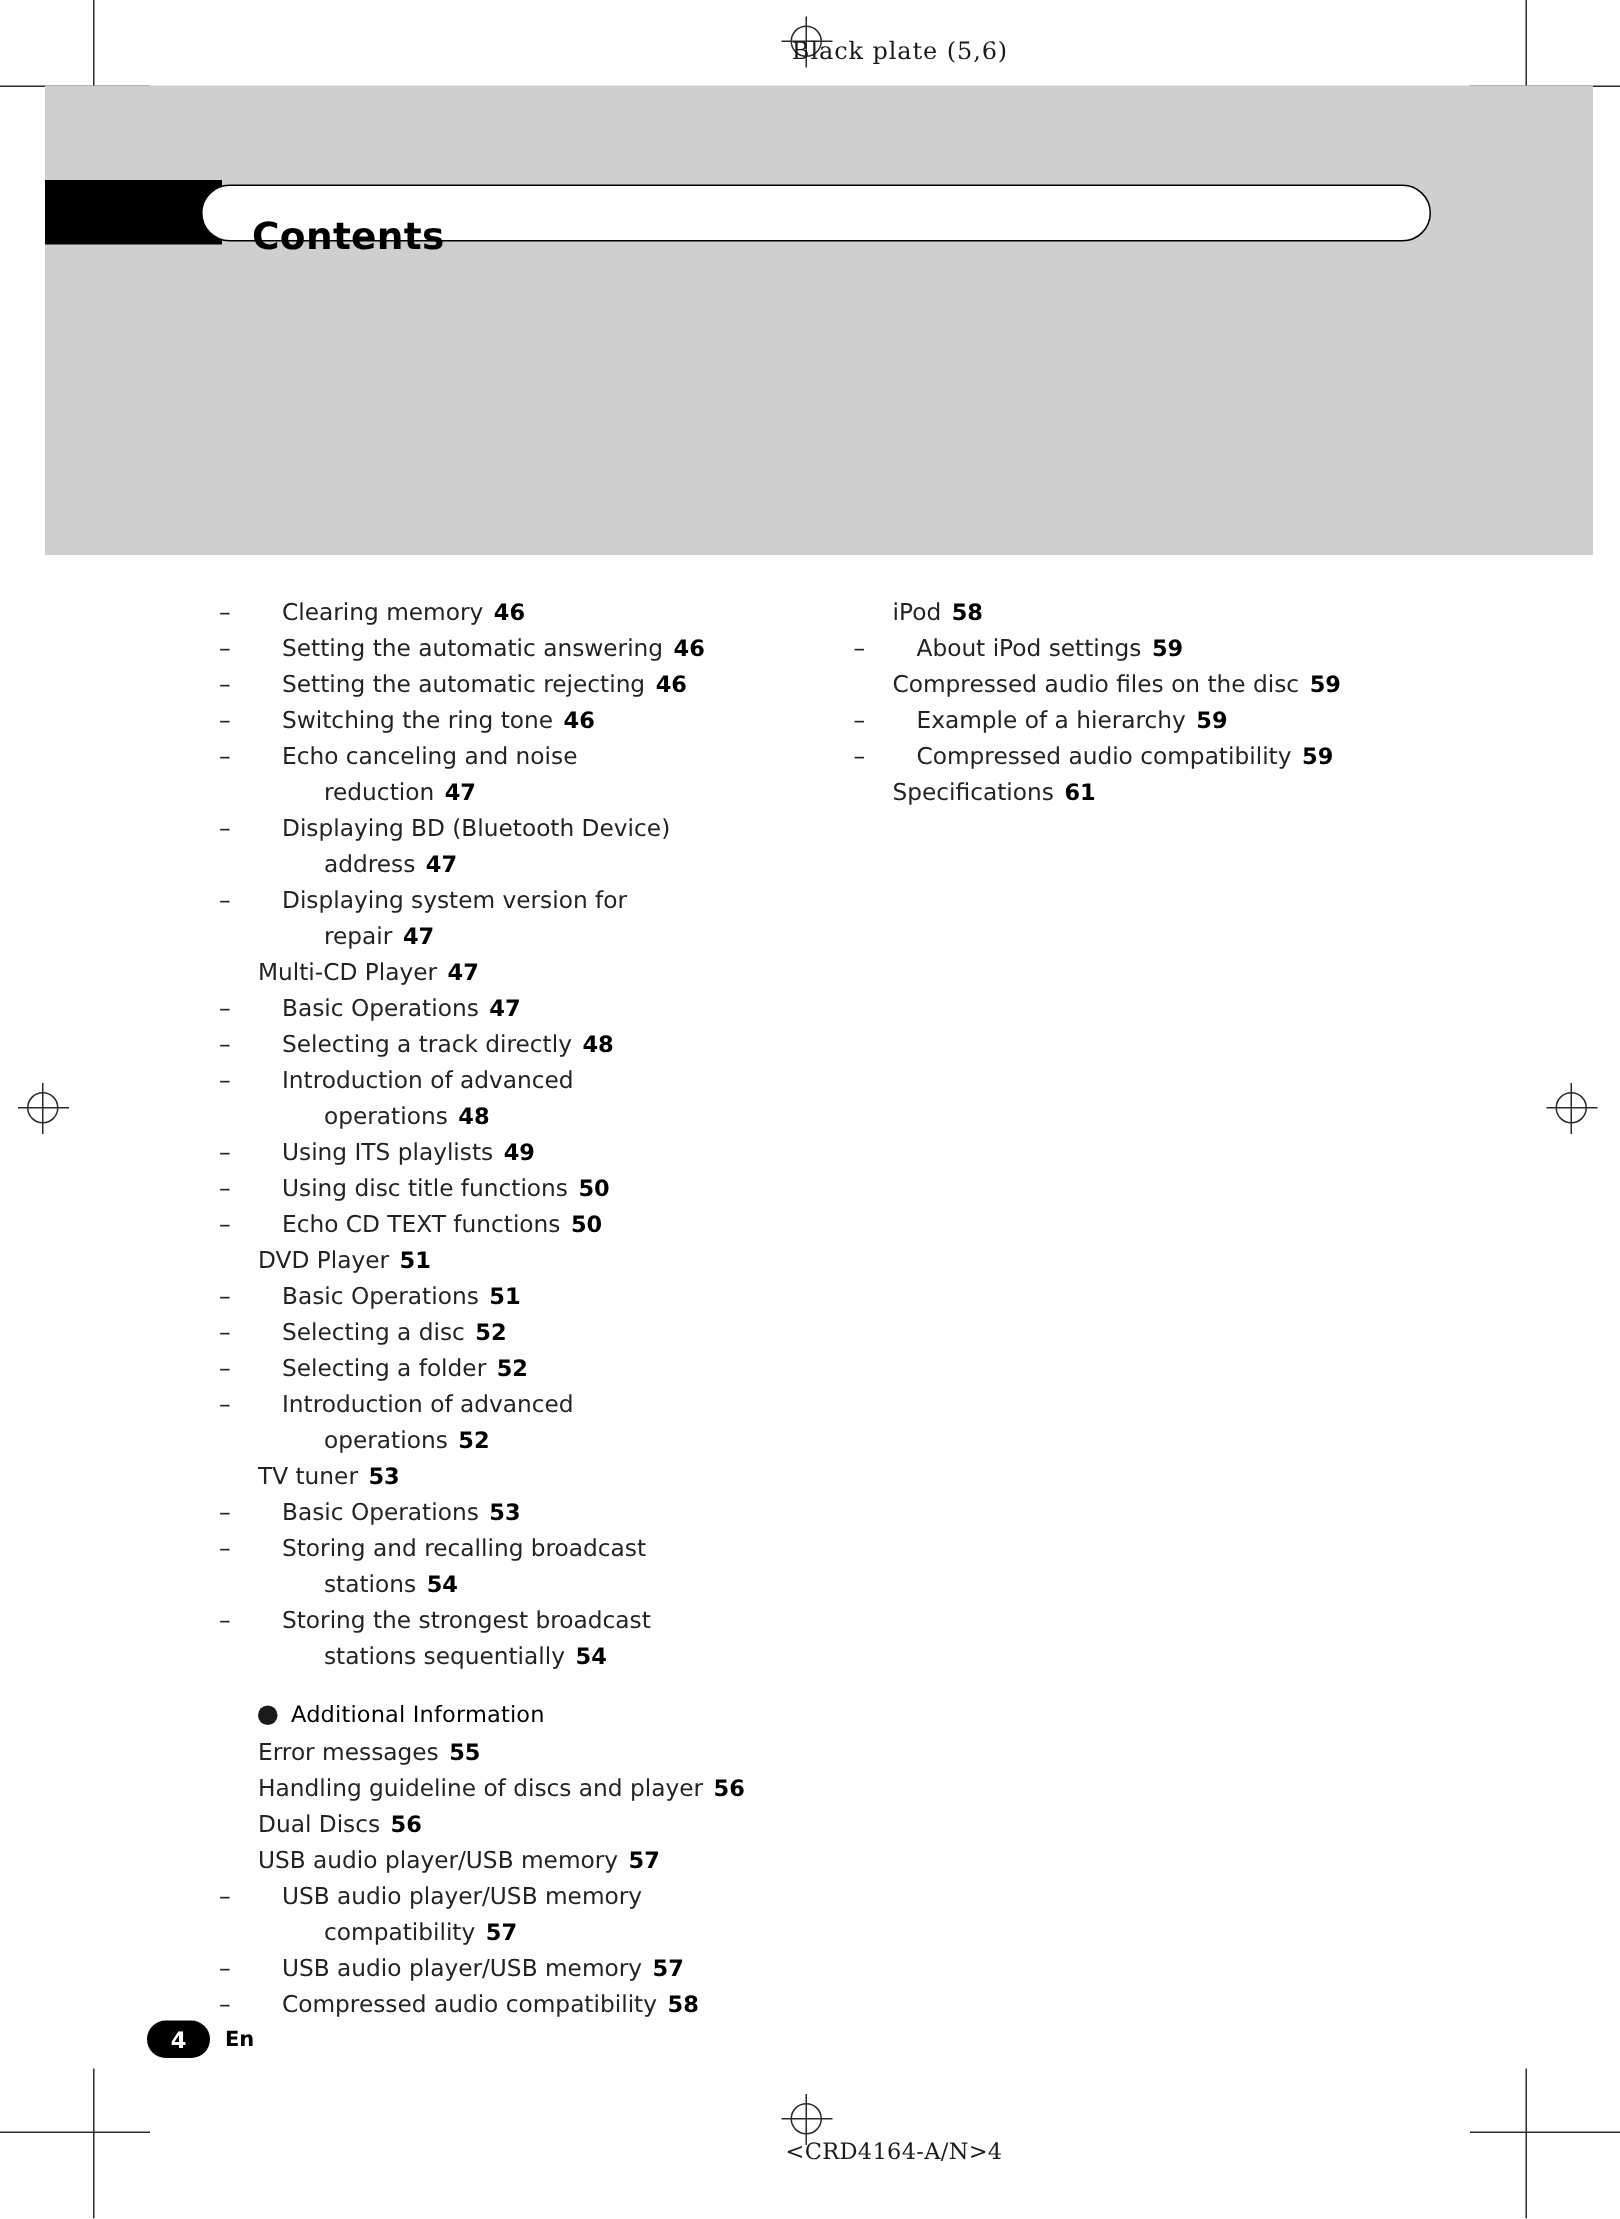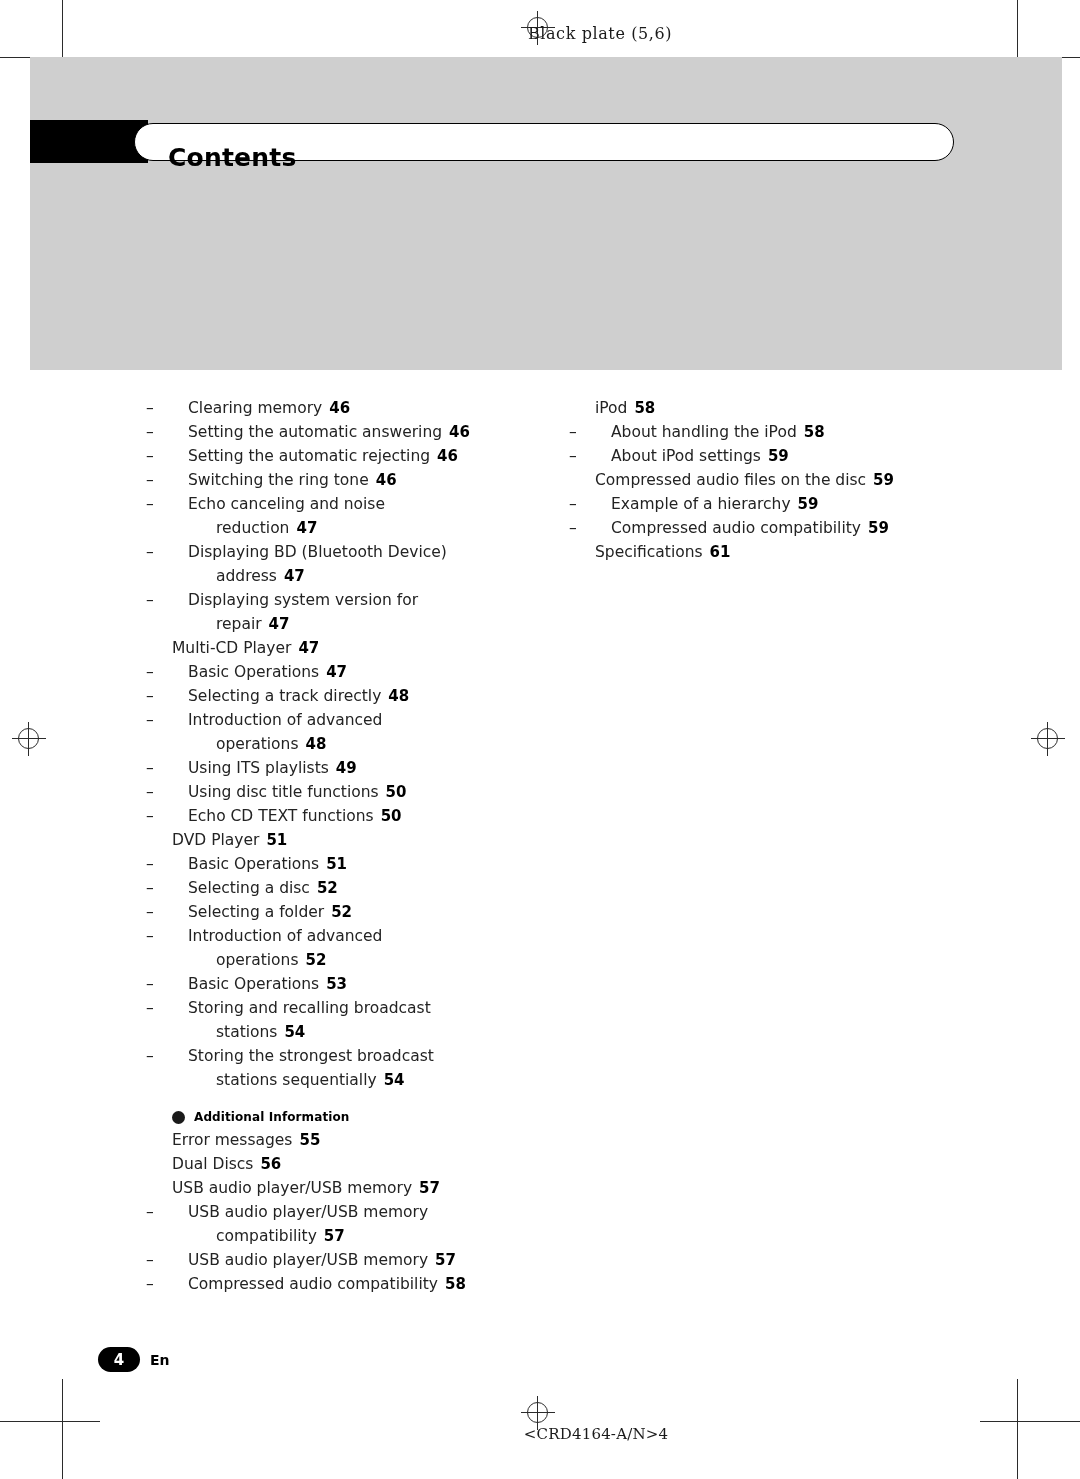--- a/index.html
+++ b/index.html
@@ -158,22 +158,22 @@
   .bullet {
     width: 13px;
     height: 13px;
     border-radius: 50%;
     background: #1a1a1a;
     display: inline-block;
     margin-right: 9px;
     flex: 0 0 auto;
   }
   .section-title {
-    font-weight: bold;
-    font-size: 12px;
+    font-weight: normal;
+    font-size: 15px;
     color: #000;
     letter-spacing: 0.1px;
   }
 
   
   .page-badge-wrap {
     position: absolute;
     left: 98px;
     top: 1347px;
     display: flex;
@@ -251,40 +251,41 @@
       <div class="toc-line cont"><span>operations</span><span class="pg">48</span></div>
       <div class="toc-line lvl2"><span class="dash">–</span><span>Using ITS playlists</span><span class="pg">49</span></div>
       <div class="toc-line lvl2"><span class="dash">–</span><span>Using disc title functions</span><span class="pg">50</span></div>
       <div class="toc-line lvl2"><span class="dash">–</span><span>Echo CD TEXT functions</span><span class="pg">50</span></div>
       <div class="toc-line lvl1"><span>DVD Player</span><span class="pg">51</span></div>
       <div class="toc-line lvl2"><span class="dash">–</span><span>Basic Operations</span><span class="pg">51</span></div>
       <div class="toc-line lvl2"><span class="dash">–</span><span>Selecting a disc</span><span class="pg">52</span></div>
       <div class="toc-line lvl2"><span class="dash">–</span><span>Selecting a folder</span><span class="pg">52</span></div>
       <div class="toc-line lvl2"><span class="dash">–</span><span>Introduction of advanced</span></div>
       <div class="toc-line cont"><span>operations</span><span class="pg">52</span></div>
+      <div class="toc-line lvl1"><span>TV tuner</span><span class="pg">53</span></div>
       <div class="toc-line lvl2"><span class="dash">–</span><span>Basic Operations</span><span class="pg">53</span></div>
       <div class="toc-line lvl2"><span class="dash">–</span><span>Storing and recalling broadcast</span></div>
       <div class="toc-line cont"><span>stations</span><span class="pg">54</span></div>
       <div class="toc-line lvl2"><span class="dash">–</span><span>Storing the strongest broadcast</span></div>
       <div class="toc-line cont"><span>stations sequentially</span><span class="pg">54</span></div>
       <div class="section-head">
         <span class="bullet"></span>
         <span class="section-title">Additional Information</span>
       </div>
       <div class="toc-line lvl1"><span>Error messages</span><span class="pg">55</span></div>
+      <div class="toc-line lvl1"><span>Handling guideline of discs and player</span><span class="pg">56</span></div>
       <div class="toc-line lvl1"><span>Dual Discs</span><span class="pg">56</span></div>
       <div class="toc-line lvl1"><span>USB audio player/USB memory</span><span class="pg">57</span></div>
       <div class="toc-line lvl2"><span class="dash">–</span><span>USB audio player/USB memory</span></div>
       <div class="toc-line cont"><span>compatibility</span><span class="pg">57</span></div>
       <div class="toc-line lvl2"><span class="dash">–</span><span>USB audio player/USB memory</span><span class="pg">57</span></div>
       <div class="toc-line lvl2"><span class="dash">–</span><span>Compressed audio compatibility</span><span class="pg">58</span></div>
     </div>
   <div class="col col-right" id="col-right">
       <div class="toc-line lvl1"><span>iPod</span><span class="pg">58</span></div>
-      <div class="toc-line lvl2"><span class="dash">–</span><span>About handling the iPod</span><span class="pg">58</span></div>
       <div class="toc-line lvl2"><span class="dash">–</span><span>About iPod settings</span><span class="pg">59</span></div>
       <div class="toc-line lvl1"><span>Compressed audio files on the disc</span><span class="pg">59</span></div>
       <div class="toc-line lvl2"><span class="dash">–</span><span>Example of a hierarchy</span><span class="pg">59</span></div>
       <div class="toc-line lvl2"><span class="dash">–</span><span>Compressed audio compatibility</span><span class="pg">59</span></div>
       <div class="toc-line lvl1"><span>Specifications</span><span class="pg">61</span></div>
     </div>
 </div>
 
 <div class="page-badge-wrap">
   <div class="page-badge">4</div>

